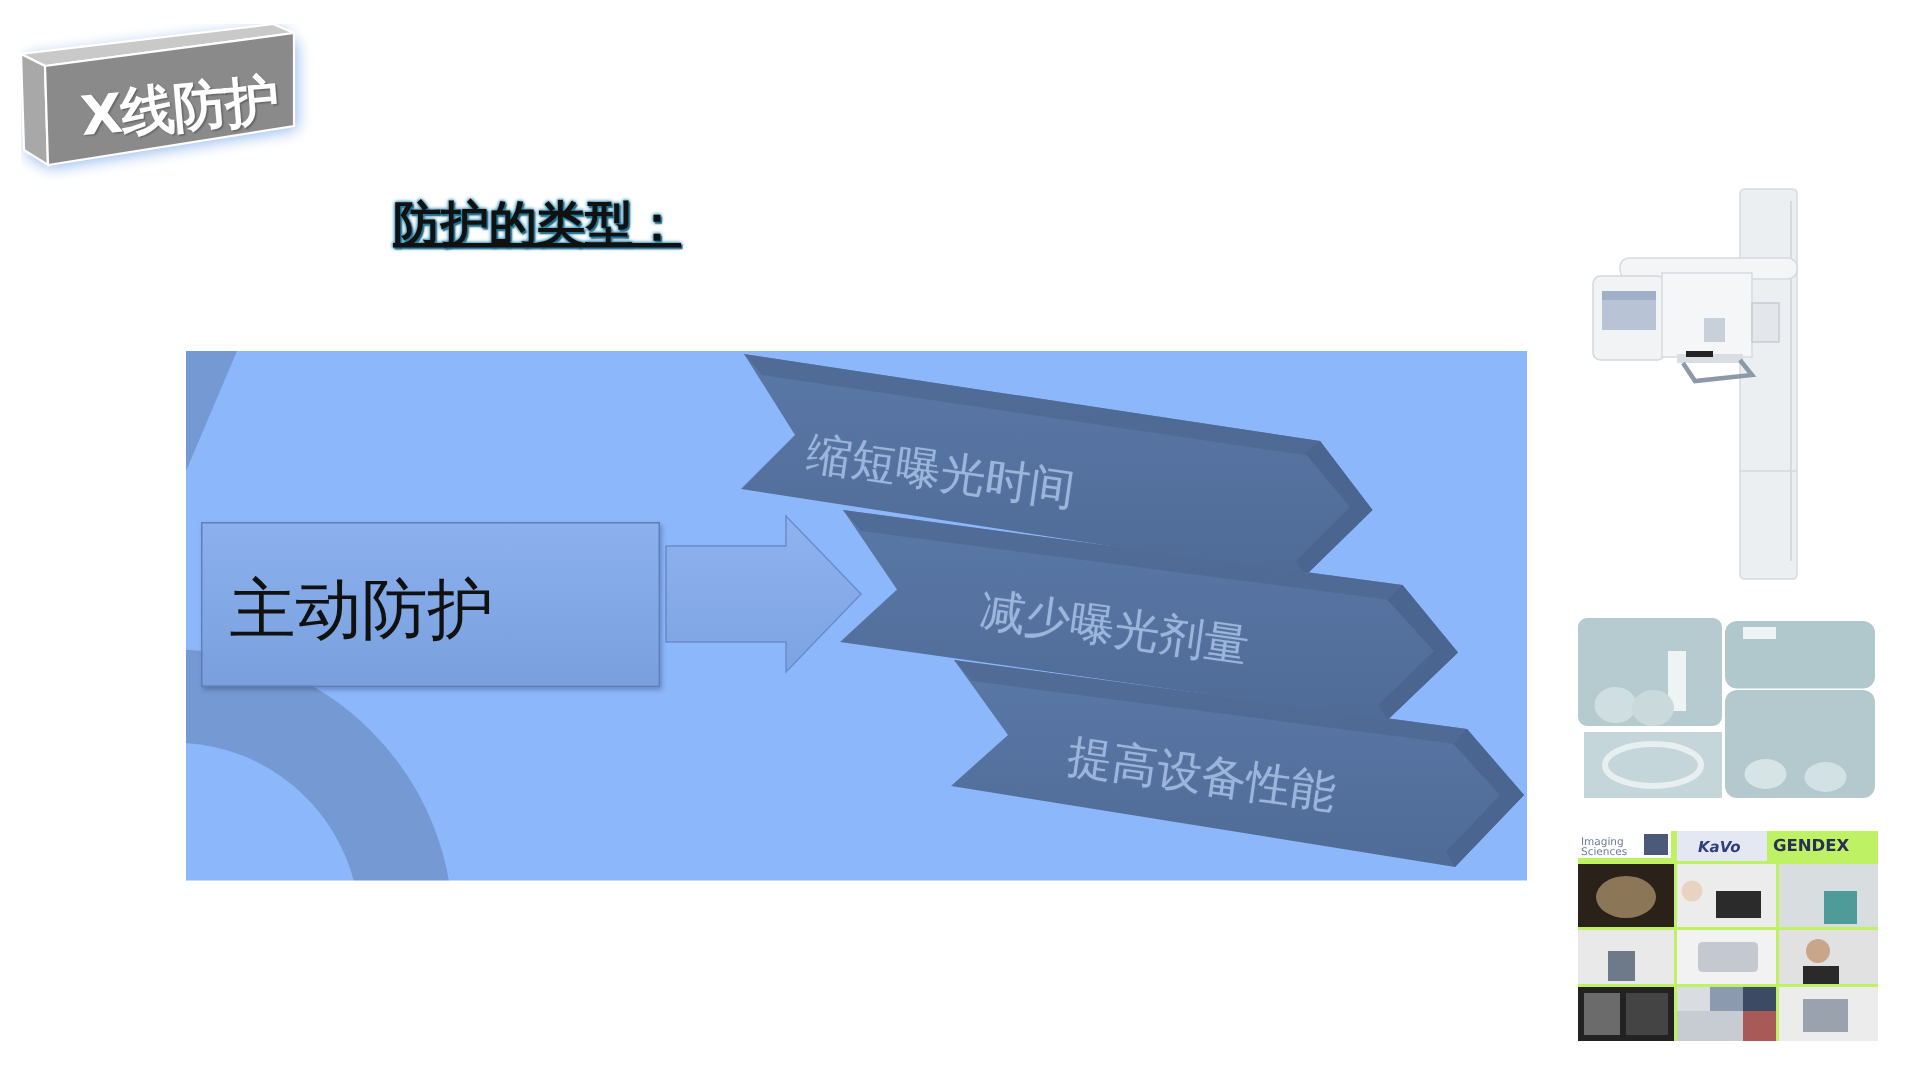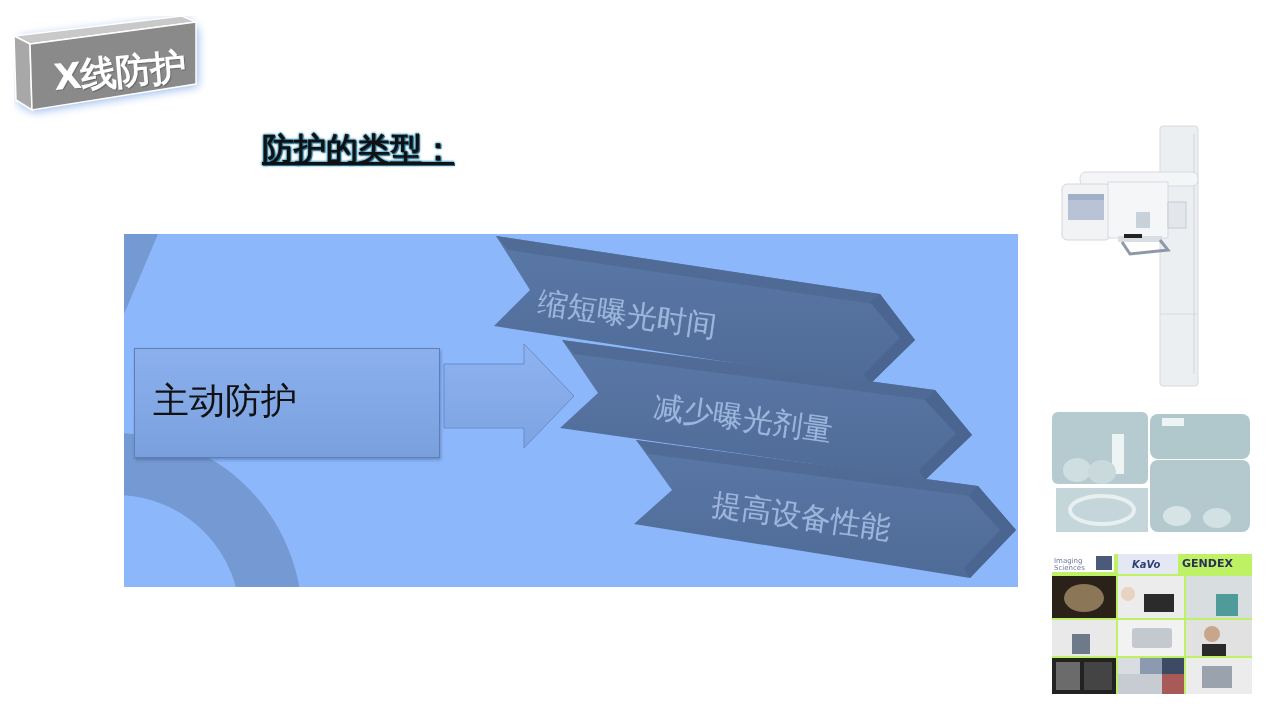--- a/index.html
+++ b/index.html
@@ -34,21 +34,21 @@
   .panel svg { position: absolute; left: 0; top: 0; }
   .main-box {
     position: absolute; left: 10px; top: 114px; width: 306px; height: 110px;
     background: linear-gradient(#8cb0ee, #79a0dd);
     border: 1px solid #5e7fb6;
     box-shadow: 1px 2px 3px rgba(40,60,100,0.35);
     box-sizing: border-box;
   }
   .main-box-label {
     position: absolute; left: 18px; top: 28px;
-    font-size: 36px; color: #111111;
+    font-size: 44px; color: #111111;
     font-family: Liberation Mono, monospace;
   }
   .chev-label {
     position: absolute; color: #9cb5dc; font-size: 30px;
     font-family: "DejaVu Serif", "Liberation Serif", serif;
     white-space: nowrap; transform-origin: left center;
     text-shadow: 0 0 1px rgba(200,220,255,0.3);
   }
   .photo { position: absolute; overflow: hidden; }
 </style>

